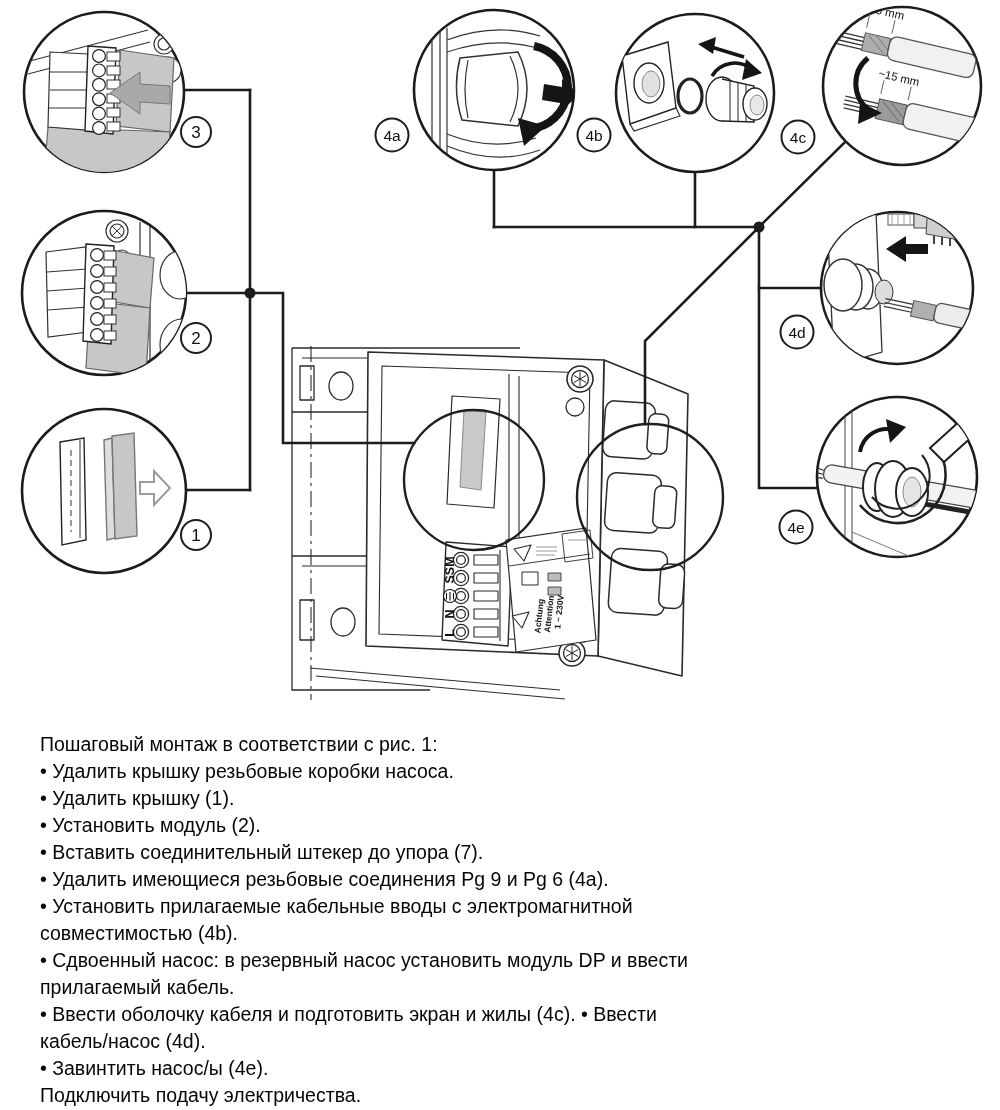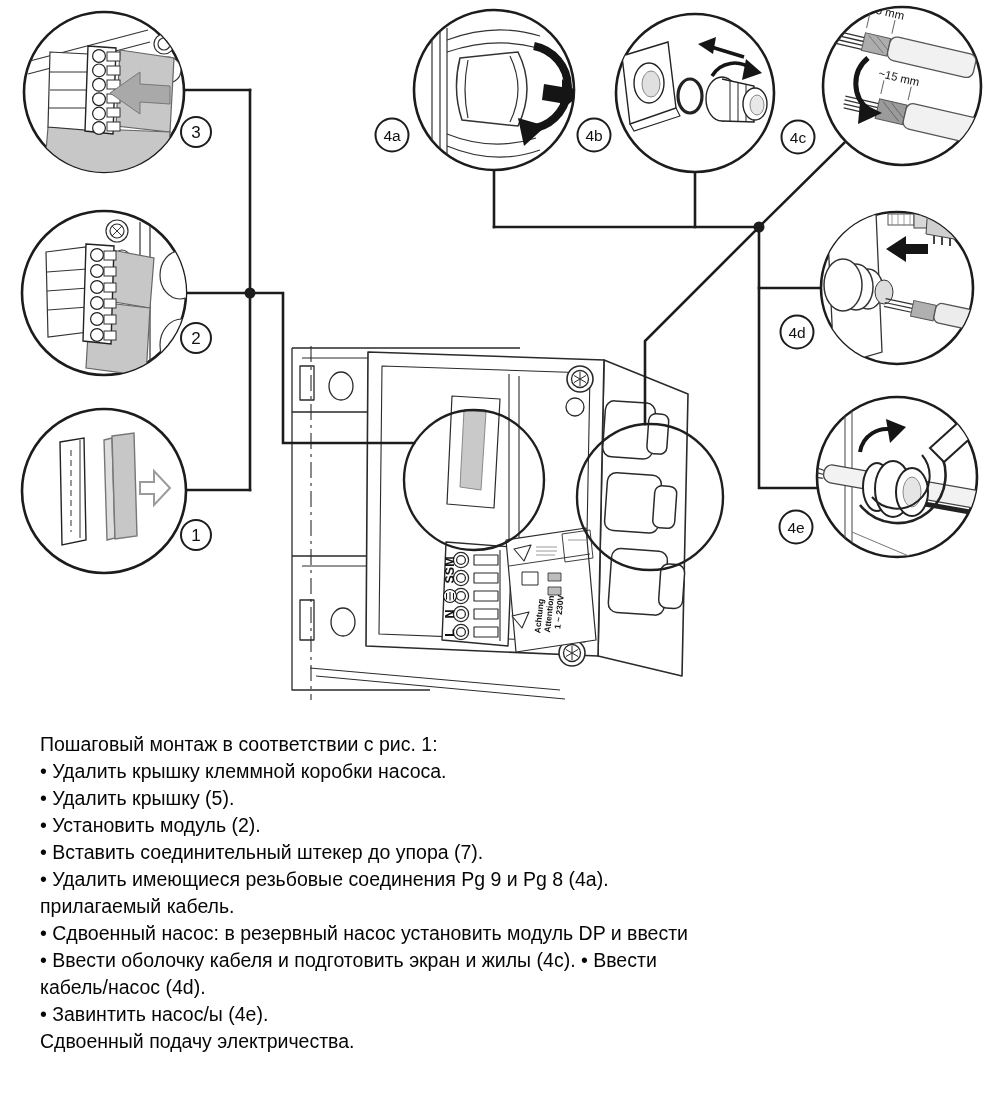--- a/index.html
+++ b/index.html
@@ -406,25 +406,27 @@
       <g>
         <circle cx="796" cy="527" r="16.5" fill="#fff" stroke="#1c1c1c" stroke-width="2"></circle>
         <text class="lbl2" x="796" y="532.5" text-anchor="middle">4e</text>
       </g>
     </g>
   </svg>
   </div>
 
   <div class="instructions">
     <div class="instr-line">Пошаговый монтаж в соответствии с рис. 1:</div>
-    <div class="instr-line">• Удалить крышку клеммной коробки насоса.</div>
-    <div class="instr-line">• Удалить крышку (5).</div>
+    <div class="instr-line">• Удалить крышку резьбовые коробки насоса.</div>
+    <div class="instr-line">• Удалить крышку (1).</div>
     <div class="instr-line">• Установить модуль (2).</div>
     <div class="instr-line">• Вставить соединительный штекер до упора (7).</div>
-    <div class="instr-line">• Удалить имеющиеся резьбовые соединения Pg 9 и Pg 8 (4a).</div>
+    <div class="instr-line">• Удалить имеющиеся резьбовые соединения Pg 9 и Pg 6 (4a).</div>
+    <div class="instr-line">• Установить прилагаемые кабельные вводы с электромагнитной</div>
+    <div class="instr-line">совместимостью (4b).</div>
+    <div class="instr-line">• Сдвоенный насос: в резервный насос установить модуль DP и ввести</div>
     <div class="instr-line">прилагаемый кабель.</div>
-    <div class="instr-line">• Сдвоенный насос: в резервный насос установить модуль DP и ввести</div>
     <div class="instr-line">• Ввести оболочку кабеля и подготовить экран и жилы (4c). • Ввести</div>
     <div class="instr-line">кабель/насос (4d).</div>
     <div class="instr-line">• Завинтить насос/ы (4e).</div>
-    <div class="instr-line">Сдвоенный подачу электричества.</div>
+    <div class="instr-line">Подключить подачу электричества.</div>
   </div>
 </div>
 
 </body></html>

